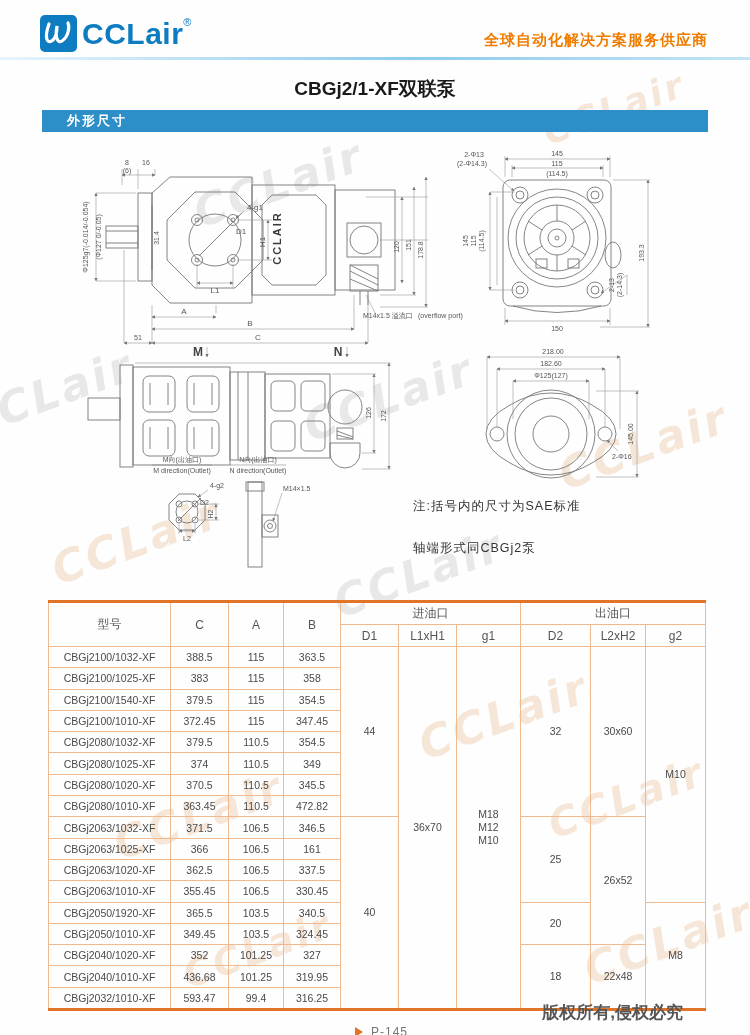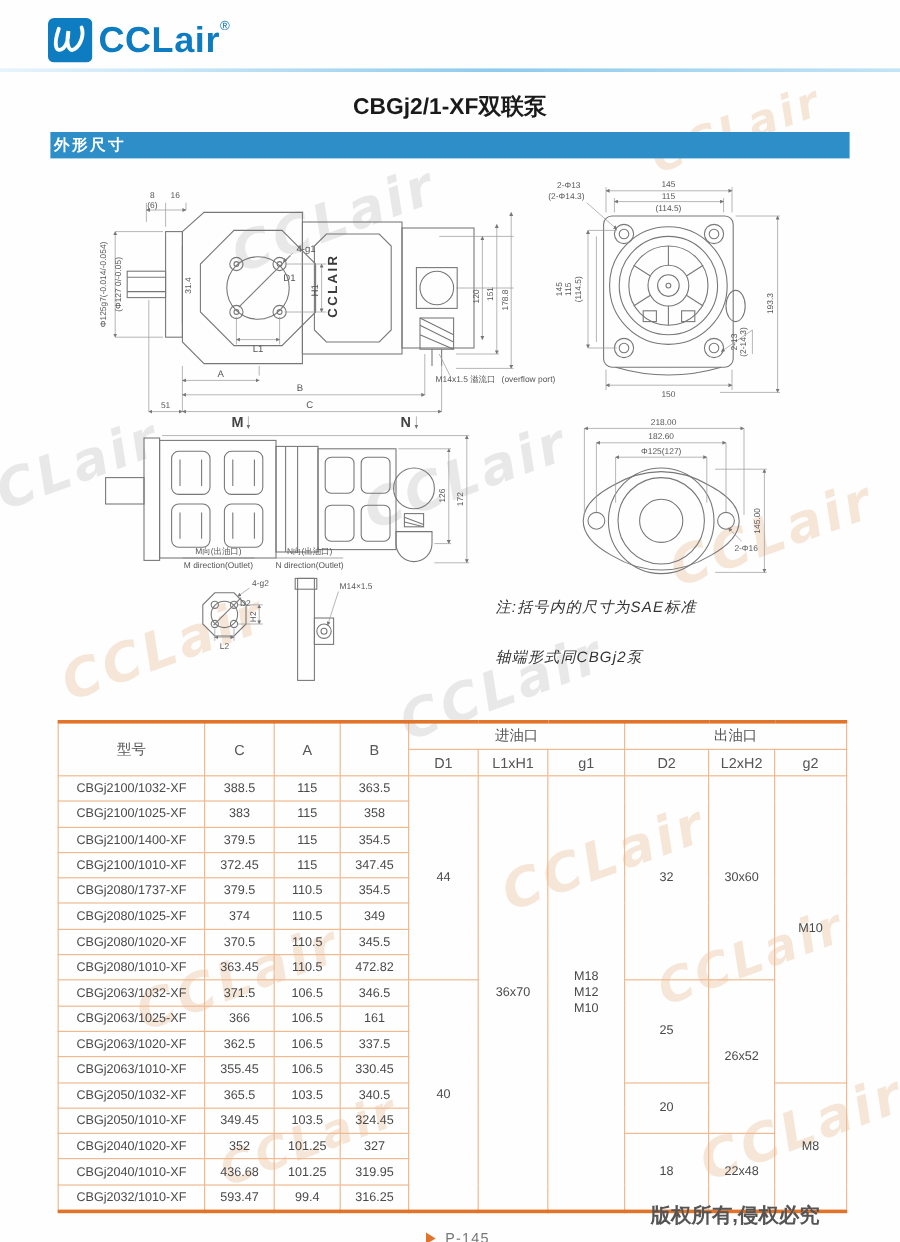--- a/index.html
+++ b/index.html
@@ -19,28 +19,28 @@
   
   .logo{position:absolute;left:40px;top:15px;display:flex;align-items:flex-start;}
   .logo-box{width:37px;height:37px;}
   .logo-text{font-size:30px;font-weight:bold;color:#0d7cc1;letter-spacing:0.5px;margin-left:5px;line-height:37px;}
   .logo-reg{font-size:11px;color:#0d7cc1;vertical-align:top;line-height:14px;}
   .tagline{position:absolute;right:42px;top:31px;font-size:15px;font-weight:bold;color:#f07c00;letter-spacing:1px;}
   .hdr-line{position:absolute;left:0;top:57px;width:750px;height:3px;
             background:linear-gradient(90deg,#e7f4fc 0%,#8ecbed 55%,#c2e4f6 100%);}
   .title{position:absolute;left:0;top:76px;width:750px;text-align:center;font-size:19px;font-weight:bold;color:#1a1a1a;}
   .section-bar{position:absolute;left:42px;top:110px;width:666px;height:22px;background:#2e8ec8;
-               color:#fff;font-size:13px;font-weight:bold;line-height:22px;padding-left:3px;box-sizing:border-box;letter-spacing:2px;}
+               color:#fff;font-size:13px;font-weight:bold;line-height:22px;padding-left:25px;box-sizing:border-box;letter-spacing:2px;}
   
   .dwg{position:absolute;left:0;top:135px;}
   .dwg text{font-family:"Liberation Sans",sans-serif;fill:#555;font-size:7px;}
   .dwg .big{font-size:8px;}
   .dwg .viewlbl{font-size:12px;fill:#444;font-weight:bold;}
   .dwg .brand{font-size:11px;fill:#3a3a3a;font-weight:bold;letter-spacing:2px;}
-  .notes{position:absolute;left:413px;font-size:12.5px;color:#333;letter-spacing:1px;font-style:italic;}
+  .notes{position:absolute;left:413px;font-size:12.5px;color:#333;letter-spacing:1px;}
   .note1{top:498px;} .note2{top:524px;margin-top:16px;}
   
   table.spec{position:absolute;left:48px;top:600px;width:657px;border-collapse:collapse;table-layout:fixed;
              border-top:3px solid #e2742a;border-bottom:3px solid #e2742a;}
   table.spec th,table.spec td{border:1px solid #f0b98e;text-align:center;vertical-align:middle;
              padding:0;font-weight:normal;color:#4a4a4a;overflow:hidden;}
   table.spec thead th{height:21px;font-size:12px;color:#555;}
   table.spec tbody td{height:20.3px;font-size:10.5px;}
   td.merged{white-space:pre-line;line-height:13px;}
   
@@ -67,20 +67,21 @@
   <div class="wm peach wm12">CCLair</div>
 
   <div class="logo">
     <svg class="logo-box" viewBox="0 0 37 37">
       <rect x="0" y="0" width="37" height="37" rx="5" fill="#0d7cc1"></rect>
       <path d="M9 9 C4 23 7 30 13 25 C16 22 17 15 17 11 C15 21 17 29 22 26 C28 22 30 13 28 8" stroke="#fff" stroke-width="3.2" fill="none" stroke-linecap="round"></path>
     </svg>
     <span class="logo-text">CCLair</span>
     <span class="logo-reg">®</span>
   </div>
+  <div class="tagline">全球自动化解决方案服务供应商</div>
   <div class="hdr-line"></div>
 
   <div class="title">CBGj2/1-XF双联泵</div>
   <div class="section-bar">外形尺寸</div>
 
   <svg class="dwg" width="750" height="460" viewBox="0 0 750 460">
     <defs>
       <marker id="ar" viewBox="0 0 10 10" refX="9" refY="5" markerWidth="5.5" markerHeight="5.5" orient="auto-start-reverse">
         <path d="M0,0 L10,5 L0,10 z" fill="#777"></path>
       </marker>
@@ -394,33 +395,33 @@
           <td rowspan="8" class="merged">30x60</td>
           <td rowspan="12" class="merged">M10</td>
         </tr>
         <tr>
           <td>CBGj2100/1025-XF</td>
           <td>383</td>
           <td>115</td>
           <td>358</td>
         </tr>
         <tr>
-          <td>CBGj2100/1400-XF</td>
+          <td>CBGj2100/1540-XF</td>
           <td>379.5</td>
           <td>115</td>
           <td>354.5</td>
         </tr>
         <tr>
           <td>CBGj2100/1010-XF</td>
           <td>372.45</td>
           <td>115</td>
           <td>347.45</td>
         </tr>
         <tr>
-          <td>CBGj2080/1737-XF</td>
+          <td>CBGj2080/1032-XF</td>
           <td>379.5</td>
           <td>110.5</td>
           <td>354.5</td>
         </tr>
         <tr>
           <td>CBGj2080/1025-XF</td>
           <td>374</td>
           <td>110.5</td>
           <td>349</td>
         </tr>
@@ -457,21 +458,21 @@
           <td>106.5</td>
           <td>337.5</td>
         </tr>
         <tr>
           <td>CBGj2063/1010-XF</td>
           <td>355.45</td>
           <td>106.5</td>
           <td>330.45</td>
         </tr>
         <tr>
-          <td>CBGj2050/1032-XF</td>
+          <td>CBGj2050/1920-XF</td>
           <td>365.5</td>
           <td>103.5</td>
           <td>340.5</td>
           <td rowspan="2" class="merged">20</td>
           <td rowspan="5" class="merged">M8</td>
         </tr>
         <tr>
           <td>CBGj2050/1010-XF</td>
           <td>349.45</td>
           <td>103.5</td>

